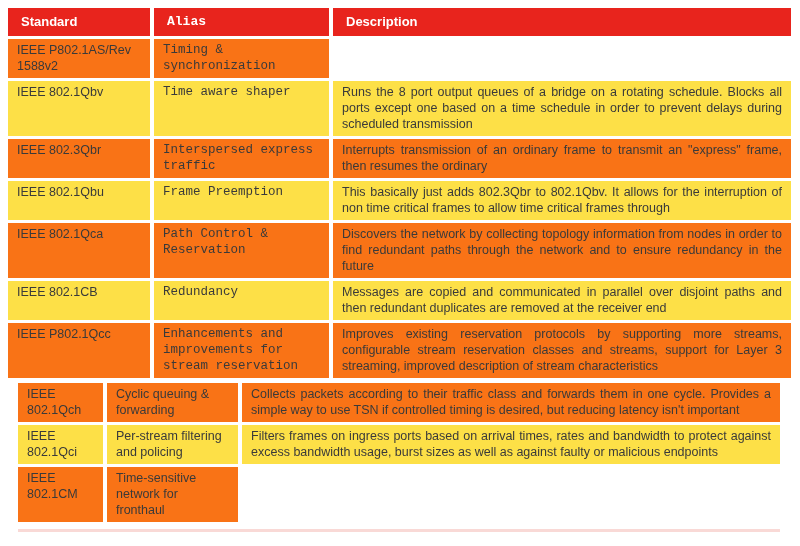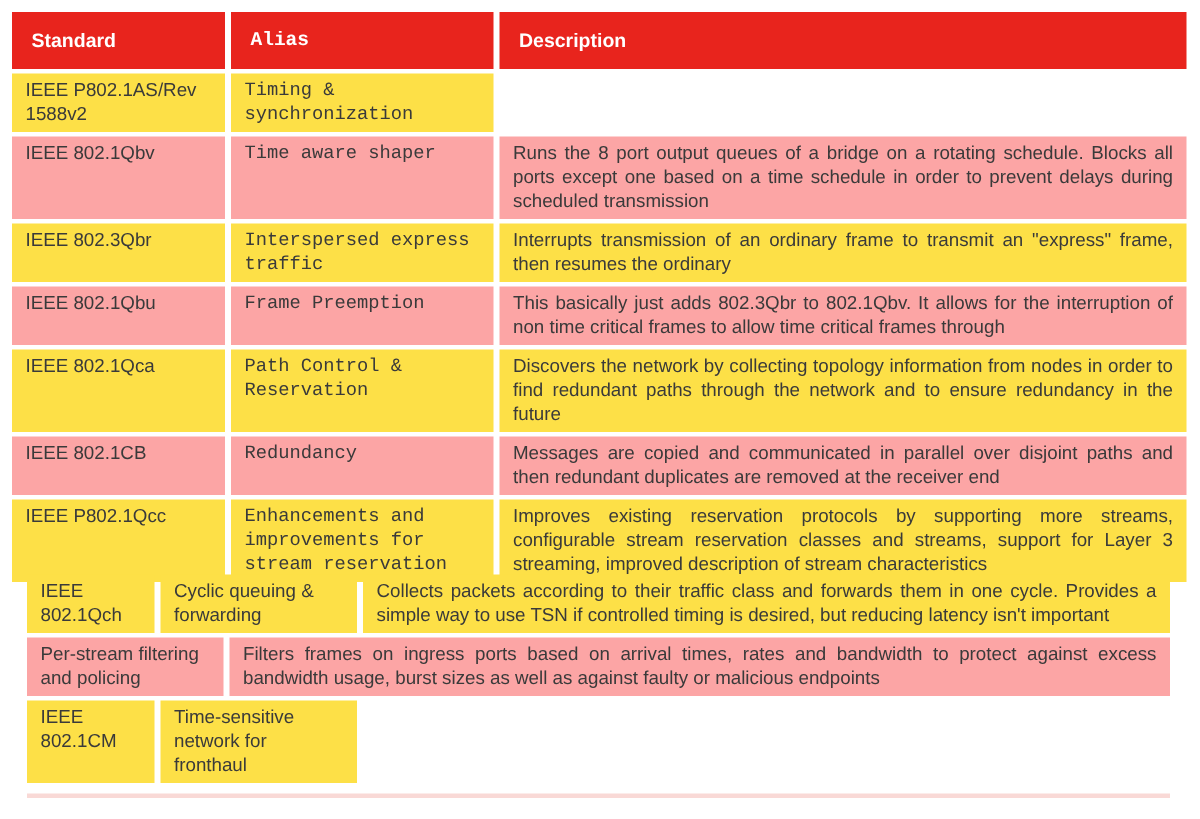--- a/index.html
+++ b/index.html
@@ -35,27 +35,27 @@
   .tbl-top .c2 { width: 175px; flex: 0 0 auto; font-family: Liberation Mono, monospace; }
   .tbl-bottom .c1 { width: 85px; flex: 0 0 auto; }
   .tbl-bottom .c2 { width: 131px; flex: 0 0 auto; }
   .c3 { flex: 1 1 auto; }
   .desc { text-align: justify; }
   .header-row .cell {
     background: #e8241d;
     color: #ffffff;
     font-weight: bold;
     font-size: 13px;
-    height: 38px;
+    height: 28px;
     display: flex;
     align-items: center;
     padding: 0 9px 0 13px;
   }
-  .dark  { background: #fde047; }
-  .light { background: #fca5a5; }
+  .dark  { background: #f97316; }
+  .light { background: #fde047; }
   .cropped-edge {
     margin-top: 4px;
     height: 3px;
     background: #f9d9d6;
   }
 </style>
 </head>
 <body>
 
 <div class="page">
@@ -110,20 +110,21 @@
   </div>
 
   <div class="tbl tbl-bottom">
     <div class="row">
       <div class="cell c1 dark">IEEE 802.1Qch</div>
       <div class="cell c2 dark">Cyclic queuing &amp; forwarding</div>
       <div class="cell c3 dark desc">Collects packets according to their traffic class and forwards them in one cycle. Provides a simple way to use TSN if controlled timing is desired, but reducing latency isn't important</div>
     </div>
 
     <div class="row">
+      <div class="cell c1 light">IEEE 802.1Qci</div>
       <div class="cell c2 light">Per-stream filtering and policing</div>
       <div class="cell c3 light desc">Filters frames on ingress ports based on arrival times, rates and bandwidth to protect against excess bandwidth usage, burst sizes as well as against faulty or malicious endpoints</div>
     </div>
 
     <div class="row">
       <div class="cell c1 dark">IEEE 802.1CM</div>
       <div class="cell c2 dark">Time-sensitive network for fronthaul</div>
     </div>
 
     <div class="cropped-edge"></div>

